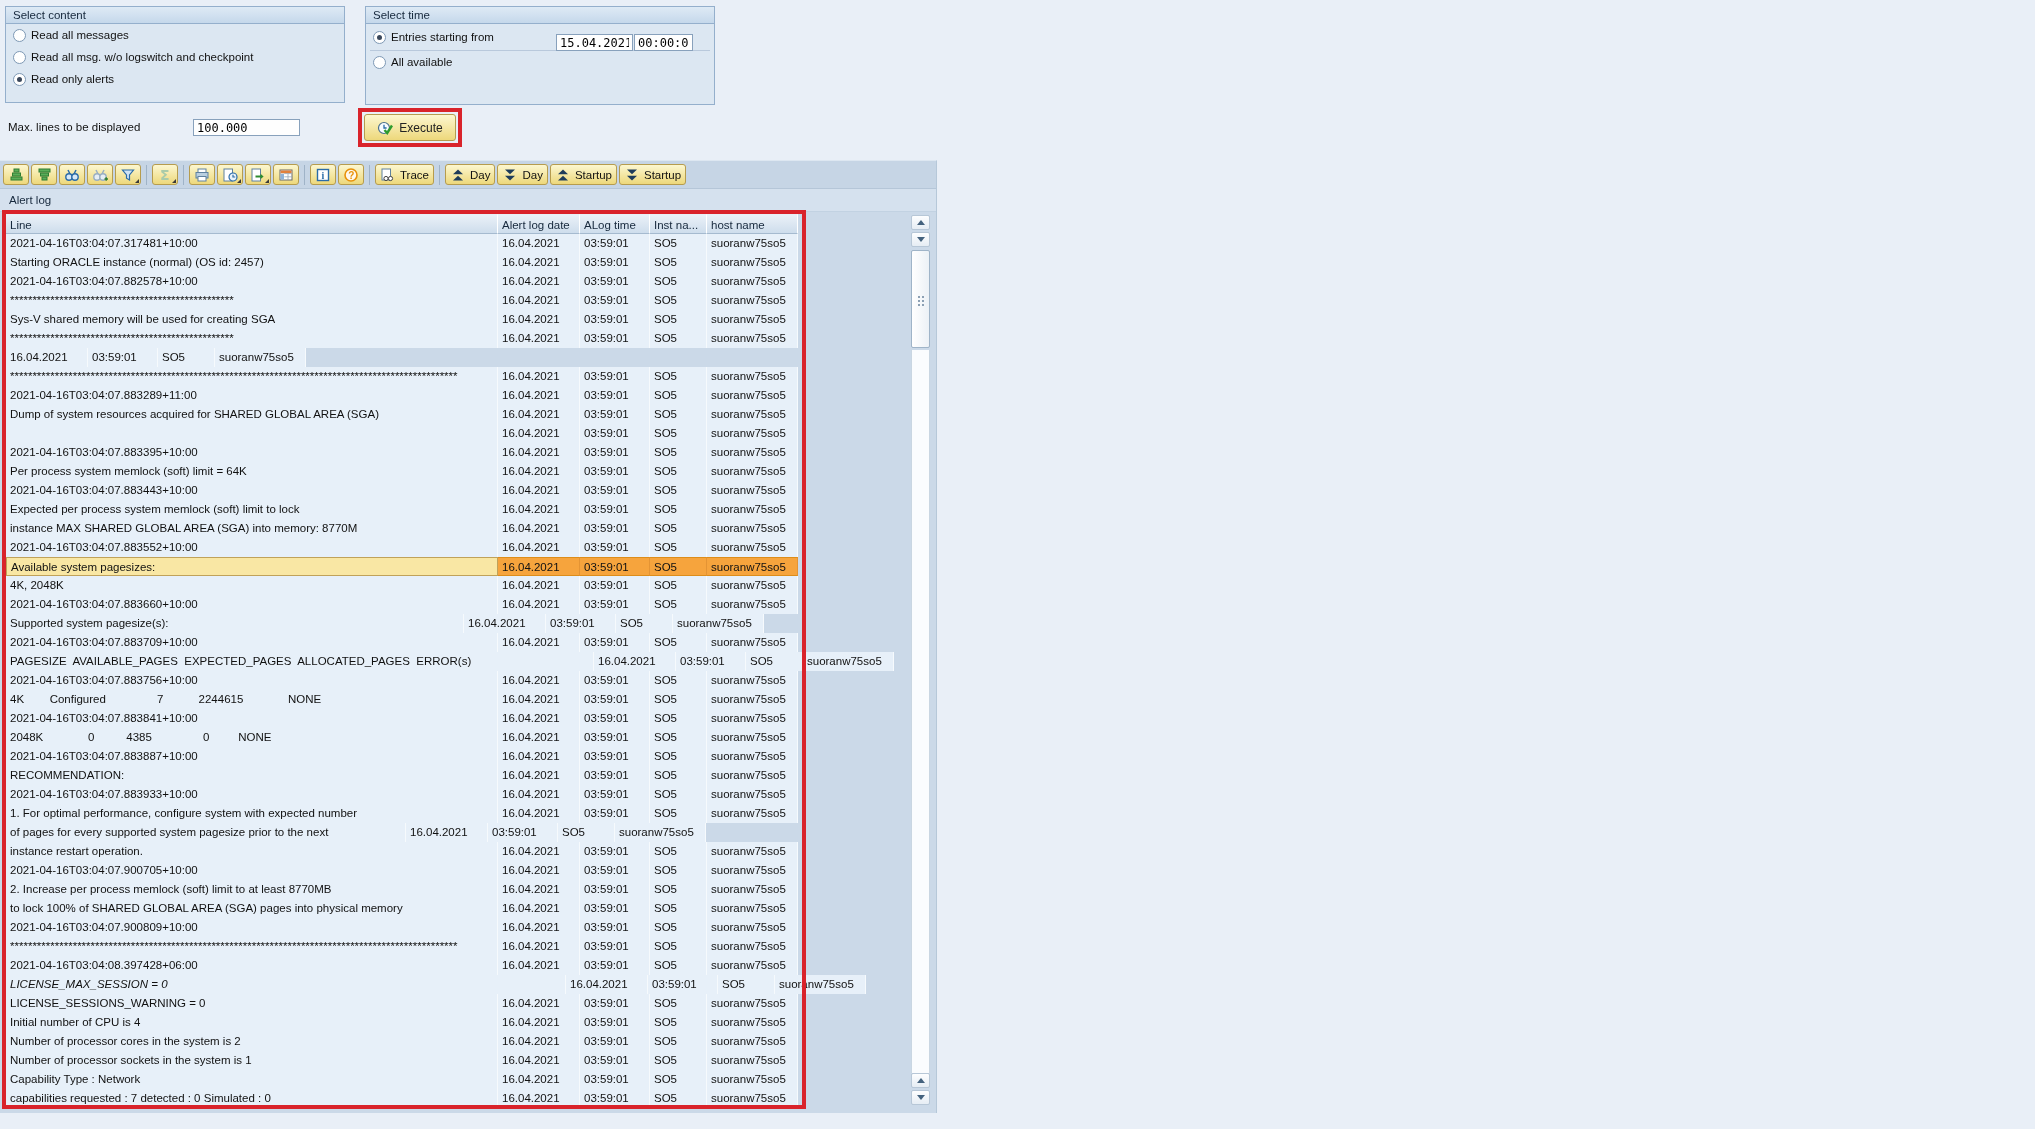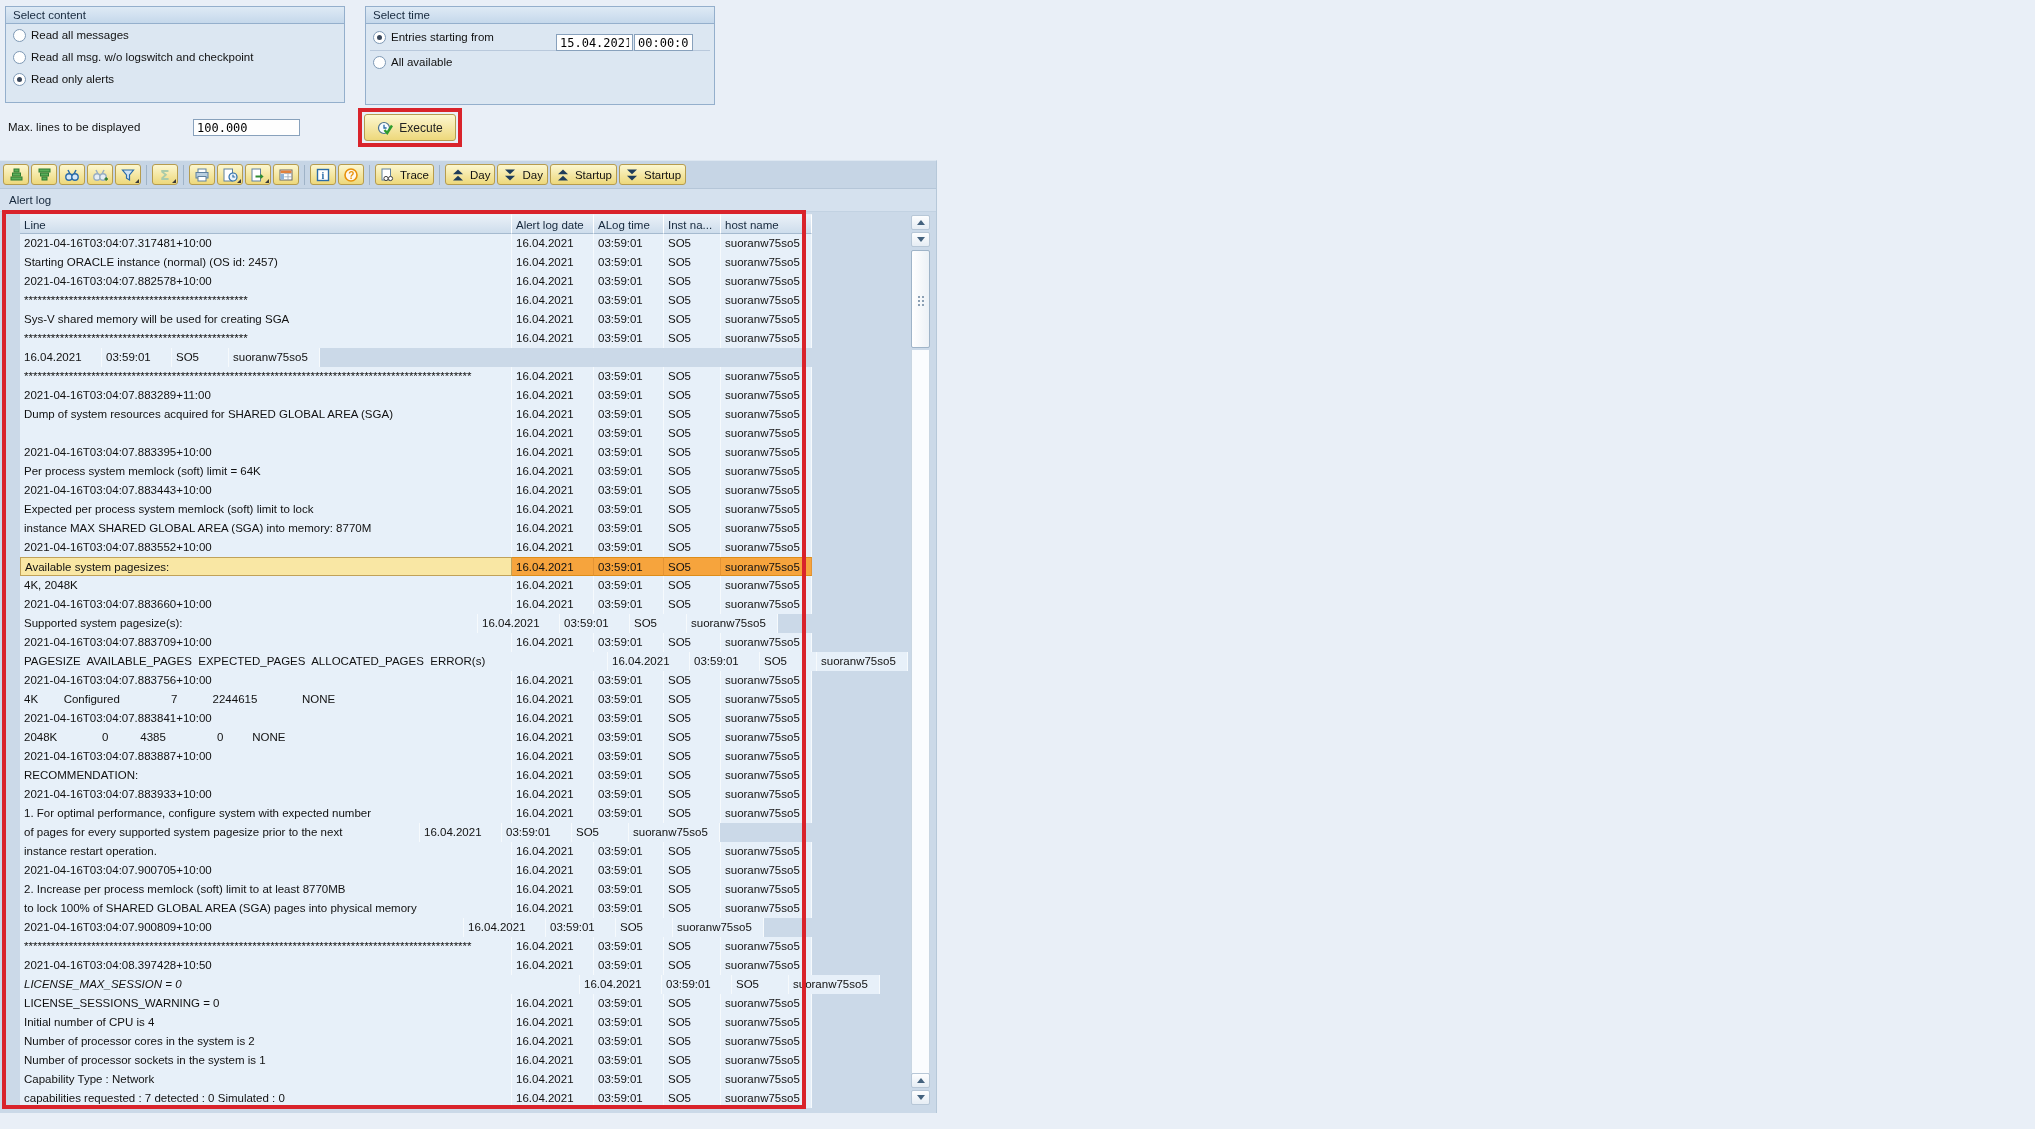--- a/index.html
+++ b/index.html
@@ -34,21 +34,21 @@
   .tbbtn { height:21px; min-width:26px; padding:0 4px; position:relative;
     background:linear-gradient(#FCF7D0,#EDD87B); border:1px solid #B69C4E; border-radius:3px;
     display:inline-flex; align-items:center; justify-content:center; gap:4px; font-size:11.5px; }
   .tbbtn svg { display:block; }
   .tbbtn.caret::after { content:""; position:absolute; right:1px; bottom:1px;
     width:0; height:0; border-left:4px solid transparent; border-bottom:4px solid #3A3A3A; }
   .tbsep { width:1px; height:20px; background:#9FB3C7; margin:0 3px; flex:0 0 auto; }
   #alert-strip { height:23px; line-height:22px; background:#D5E1EE;
     border-bottom:1px solid #C2D2E2; padding-left:9px; color:#16283C; }
   
-  #grid { position:absolute; left:20px; top:53px; background:#CBD9E8; }
+  #grid { position:absolute; left:6px; top:53px; background:#CBD9E8; }
   .grow { display:flex; height:19px; }
   .ghead { height:20px; }
   .gcell { padding-left:4px; line-height:19px; white-space:pre; overflow:hidden;
     border-right:1px solid #F6FAFD; background:#E7F0F9; flex:0 0 auto; }
   .ghead .gcell { line-height:20px; background:linear-gradient(#EAF1F8,#CEDDEC);
     border-right:1px solid #FFFFFF; border-bottom:1px solid #A5BACF; border-top:1px solid #E8EFF6;
     color:#16283C; }
   .grow.hl .gcell { background:#F6A43D; border-right:1px solid #E49434;
     border-top:1px solid #DD8D1A; border-bottom:1px solid #DD8D1A; }
   .grow.hl .gcell.leadcell { background:#F9E7A4; border:1px solid #C0A25A; }
@@ -538,35 +538,35 @@
           <div class="gcell" style="width: 91px;">suoranw75so5</div>
         </div>
         <div class="grow">
           <div class="gcell leadcell" style="width: 492px;">to lock 100% of SHARED GLOBAL AREA (SGA) pages into physical memory</div>
           <div class="gcell" style="width: 82px;">16.04.2021</div>
           <div class="gcell" style="width: 70px;">03:59:01</div>
           <div class="gcell" style="width: 57px;">SO5</div>
           <div class="gcell" style="width: 91px;">suoranw75so5</div>
         </div>
         <div class="grow">
-          <div class="gcell leadcell" style="width: 444px;">2021-04-16T03:04:07.900809+10:00</div>
+          <div class="gcell leadcell" style="width: 492px;">2021-04-16T03:04:07.900809+10:00</div>
           <div class="gcell" style="width: 82px;">16.04.2021</div>
           <div class="gcell" style="width: 70px;">03:59:01</div>
           <div class="gcell" style="width: 57px;">SO5</div>
           <div class="gcell" style="width: 91px;">suoranw75so5</div>
         </div>
         <div class="grow">
           <div class="gcell leadcell" style="width: 492px;">****************************************************************************************************</div>
           <div class="gcell" style="width: 82px;">16.04.2021</div>
           <div class="gcell" style="width: 70px;">03:59:01</div>
           <div class="gcell" style="width: 57px;">SO5</div>
           <div class="gcell" style="width: 91px;">suoranw75so5</div>
         </div>
         <div class="grow">
-          <div class="gcell leadcell" style="width: 492px;">2021-04-16T03:04:08.397428+10:50</div>
+          <div class="gcell leadcell" style="width: 492px;">2021-04-16T03:04:08.397428+06:00</div>
           <div class="gcell" style="width: 82px;">16.04.2021</div>
           <div class="gcell" style="width: 70px;">03:59:01</div>
           <div class="gcell" style="width: 57px;">SO5</div>
           <div class="gcell" style="width: 91px;">suoranw75so5</div>
         </div>
         <div class="grow">
           <div class="gcell leadcell" style="width: 560px; font-style: italic;">LICENSE_MAX_SESSION = 0</div>
           <div class="gcell" style="width: 82px;">16.04.2021</div>
           <div class="gcell" style="width: 70px;">03:59:01</div>
           <div class="gcell" style="width: 57px;">SO5</div>

